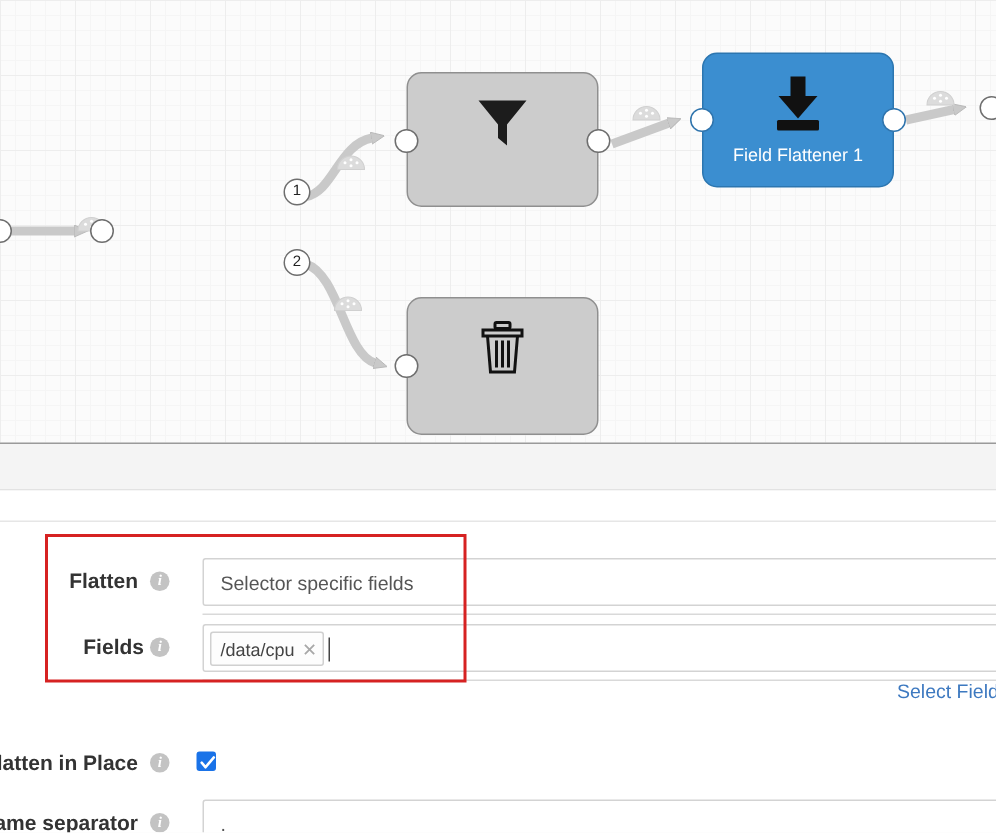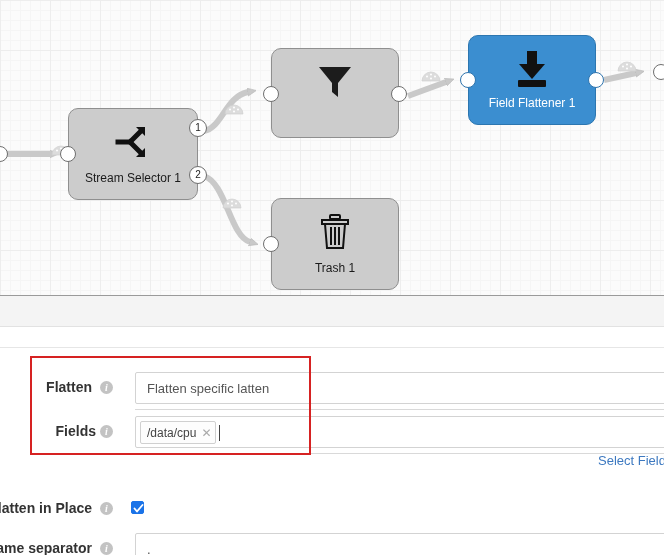--- a/index.html
+++ b/index.html
@@ -238,31 +238,20 @@
         <path d="M1,12 A9,9 0 0,1 19,12 Z" fill="#dcdcdc" stroke="#d0d0d0" stroke-width="0.7"></path>
         <circle cx="6" cy="7.5" r="1" fill="#ffffff"></circle>
           <circle cx="10" cy="5.5" r="1" fill="#ffffff"></circle>
         <circle cx="14" cy="7.5" r="1" fill="#ffffff"></circle>
           <circle cx="10" cy="9.5" r="1" fill="#ffffff"></circle>
       </svg>
     </div>
 
     <div class="port" style="left:-8px;top:146px;"></div>
 
-    <div class="node" id="node-stream-selector" style="left:68px;top:108px;width:130px;height:92px;">
-      <div class="glyph">
-        <svg width="38" height="34" viewBox="0 0 38 34">
-          <path d="M4,17 L16,17 L26,7" stroke="#111" stroke-width="5" fill="none" stroke-linecap="square"></path>
-          <path d="M22,2 L31,2 L31,11 Z" fill="#111"></path>
-          <path d="M16,17 L26,27" stroke="#111" stroke-width="5" fill="none" stroke-linecap="square"></path>
-          <path d="M22,32 L31,32 L31,23 Z" fill="#111"></path>
-        </svg>
-      </div>
-      <div class="nlabel">Stream Selector 1</div>
-    </div>
     <div class="port" style="left:60px;top:146px;"></div>
     <div class="port numbered" style="left:189px;top:119px;">
       <span>1</span>
     </div>
     <div class="port numbered" style="left:189px;top:166px;">
       <span>2</span>
     </div>
 
     <div class="node" id="node-field-remover" style="left:271px;top:48px;width:128px;height:90px;">
       <div class="glyph">
@@ -291,37 +280,36 @@
       <div class="glyph">
         <svg width="34" height="38" viewBox="0 0 34 38">
           <rect x="12" y="2" width="10" height="4" rx="1" fill="none" stroke="#111" stroke-width="2"></rect>
           <rect x="4" y="7" width="26" height="4" fill="none" stroke="#111" stroke-width="2"></rect>
           <path d="M7,11 L9,35 L25,35 L27,11" fill="none" stroke="#111" stroke-width="2"></path>
           <line x1="13" y1="14" x2="13" y2="32" stroke="#111" stroke-width="2"></line>
           <line x1="17" y1="14" x2="17" y2="32" stroke="#111" stroke-width="2"></line>
           <line x1="21" y1="14" x2="21" y2="32" stroke="#111" stroke-width="2"></line>
         </svg>
       </div>
-      <div class="nlabel">Trash 1</div>
     </div>
     <div class="port" style="left:263px;top:236px;"></div>
 
     <div class="port" style="left:653px;top:64px;"></div>
   </div>
 
   <div id="panel-header"></div>
   <div id="panel-gap"></div>
 
   <div id="panel-body">
 
     <div class="row" style="top:22px;">
       <div class="lbl" style="left:0;width:92px;top:9px;">Flatten</div>
       <div class="info" style="left:100px;top:11px;">i</div>
       <div class="ctl" style="left:135px;top:2px;width:600px;">
-        <span class="txt">Flatten specific latten</span>
+        <span class="txt">Selector specific fields</span>
       </div>
     </div>
     <div class="underline" style="left:135px;top:61px;width:529px;"></div>
 
     <div class="row" style="top:66px;">
       <div class="lbl" style="left:4px;width:92px;top:9px;">Fields</div>
       <div class="info" style="left:100px;top:11px;">i</div>
       <div class="ctl taginput" style="left:135px;top:2px;width:600px;">
         <div class="tag">
           <span class="tagtext">/data/cpu</span>

